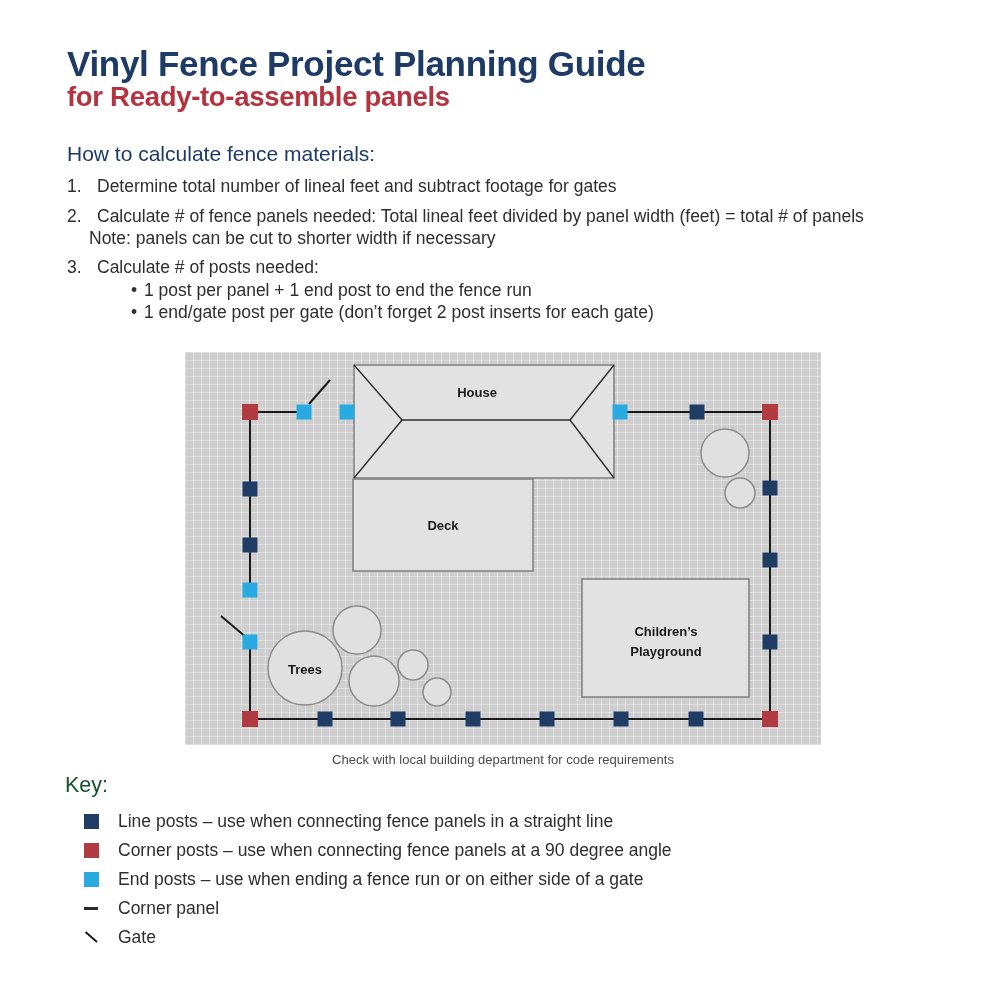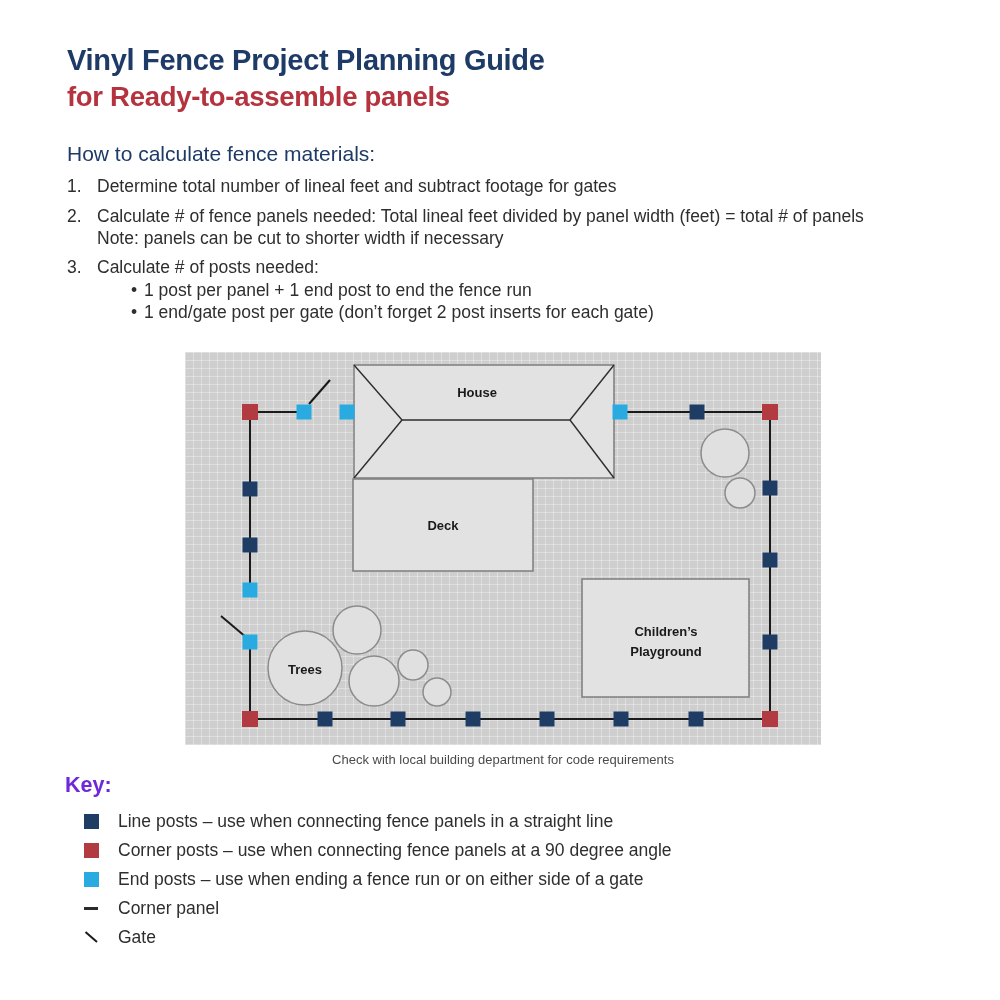--- a/index.html
+++ b/index.html
@@ -2,48 +2,48 @@
 <html><head>
 <meta charset="utf-8">
 <style>
   html,body{margin:0;padding:0;}
   body{
     width:1000px;height:1000px;background:#ffffff;position:relative;overflow:hidden;
     font-family:"Liberation Sans", sans-serif;
   }
   .abs{position:absolute;}
   
-  .title-main{left:67px;top:44px;font-size:29px;font-weight:bold;color:#1e3a66;letter-spacing:-0.3px;}
+  .title-main{left:67px;top:44px;font-size:35px;font-weight:bold;color:#1e3a66;letter-spacing:-0.3px;}
   .title-sub{left:67px;top:81px;font-size:27.5px;font-weight:bold;color:#b5333f;letter-spacing:-0.3px;}
   .section-heading{left:67px;top:142px;font-size:21px;font-weight:normal;color:#1e3a66;}
   
   .li{left:67px;font-size:17.5px;color:#2e2e2e;line-height:22px;white-space:nowrap;}
   .li .num{display:inline-block;width:30px;}
-  .li .note{display:block;margin-left:30px;}
+  .li .note{display:block;margin-left:22px;}
   .li .txt2{display:inline;text-align:center;}
   .bullet-row{left:131px;font-size:17.5px;color:#2e2e2e;line-height:22px;white-space:nowrap;}
   .bullet-glyph{display:inline-block;width:13px;}
   
   .plan{
     left:185px;top:352px;width:636px;height:393px;margin:0;
     background-color:#cecece;
     background-image:
       repeating-linear-gradient(0deg, rgba(255,255,255,.32) 0px, rgba(255,255,255,.32) 1px, transparent 1px, transparent 8px),
       repeating-linear-gradient(90deg, rgba(255,255,255,.32) 0px, rgba(255,255,255,.32) 1px, transparent 1px, transparent 8px);
   }
   .plan svg{display:block;}
   .structure{fill:#e2e2e2;stroke:#7d7d7d;stroke-width:1.5;}
   .tree{fill:#e0e0e0;stroke:#8c8c8c;stroke-width:1.5;}
   .roof{stroke:#2d2d2d;stroke-width:1.4;}
   .fence{stroke:#1a1a1a;stroke-width:2;}
   .gate{stroke:#1a1a1a;stroke-width:2;}
   .map-label{font-family:"Liberation Sans",sans-serif;font-size:13px;font-weight:bold;fill:#1a1a1a;text-anchor:middle;}
   .caption{left:185px;top:752px;width:636px;text-align:center;font-size:13px;color:#4a4a4a;}
   
-  .key-heading{left:65px;top:773px;font-size:21.5px;font-weight:bold;color:#6d28d9;}
+  .key-heading{left:65px;top:773px;font-size:21.5px;font-weight:normal;color:#14532d;}
   .key-row{left:84px;height:26px;display:flex;align-items:center;}
   .key-icon{width:15px;height:15px;flex:0 0 15px;}
   .key-icon.line-post{background:#1f3c64;}
   .key-icon.corner-post{background:#b23b42;}
   .key-icon.end-post{background:#29abe2;}
   .key-icon.fence-panel{height:15px;background:none;position:relative;}
   .key-icon.fence-panel::after{content:"";position:absolute;left:0;top:6px;width:14px;height:3px;background:#2b2b2b;}
   .key-label{margin-left:19px;font-size:17.5px;color:#2e2e2e;white-space:nowrap;}
 </style>
 </head>

